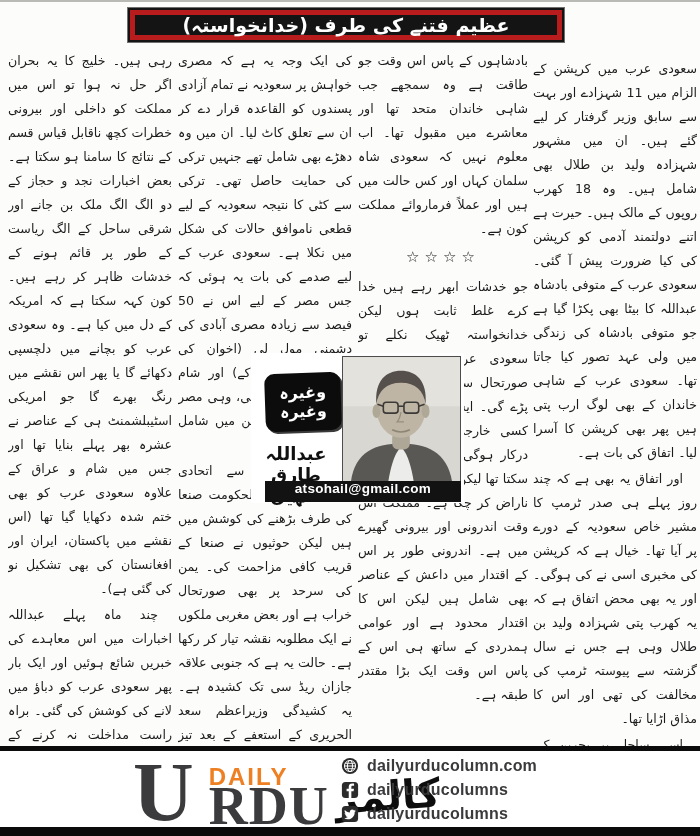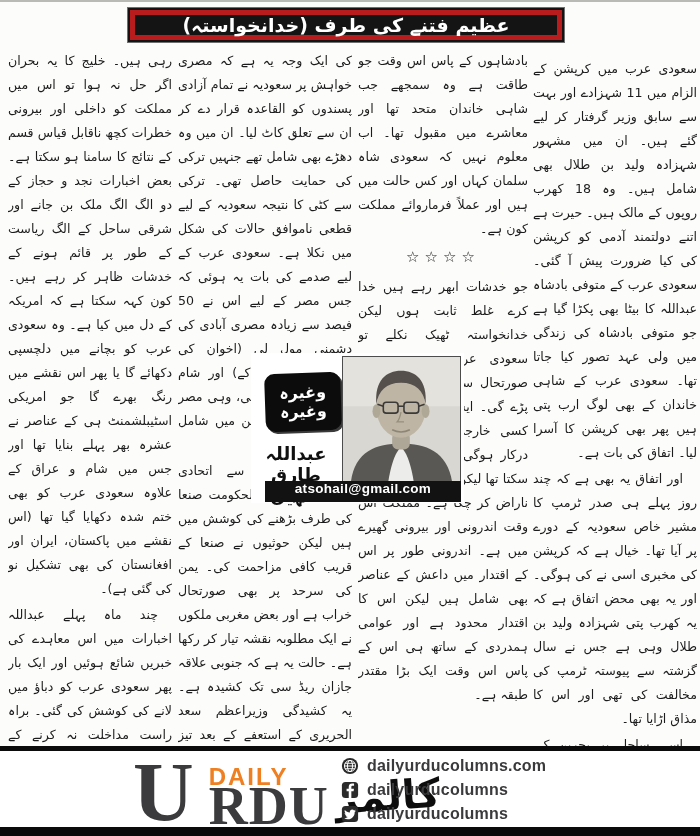--- a/index.html
+++ b/index.html
@@ -193,21 +193,21 @@
     <div class="social-list">
       <div class="social-row">
         <svg class="social-icon" viewBox="0 0 20 20">
           <circle cx="10" cy="10" r="9" fill="#2b2b2b"></circle>
           <circle cx="10" cy="10" r="6.2" fill="none" stroke="#ffffff" stroke-width="1.1"></circle>
           <ellipse cx="10" cy="10" rx="2.8" ry="6.2" fill="none" stroke="#ffffff" stroke-width="1.1"></ellipse>
           <line x1="3.8" y1="10" x2="16.2" y2="10" stroke="#ffffff" stroke-width="1.1"></line>
           <line x1="4.6" y1="7" x2="15.4" y2="7" stroke="#ffffff" stroke-width="1"></line>
           <line x1="4.6" y1="13" x2="15.4" y2="13" stroke="#ffffff" stroke-width="1"></line>
         </svg>
-        <span class="social-label">dailyurducolumns.com</span>
+        <span class="social-label">dailyurducolumn.com</span>
       </div>
       <div class="social-row">
         <svg class="social-icon" viewBox="0 0 20 20">
           <rect x="1" y="1" width="18" height="18" rx="4" fill="#2b2b2b"></rect>
           <path d="M11.5 19 L11.5 11.4 L14 11.4 L14.4 8.6 L11.5 8.6 L11.5 6.9 C11.5 6 11.8 5.4 13 5.4 L14.5 5.4 L14.5 2.9 C14.2 2.9 13.3 2.8 12.3 2.8 C10.1 2.8 8.6 4.1 8.6 6.6 L8.6 8.6 L6.2 8.6 L6.2 11.4 L8.6 11.4 L8.6 19 Z" fill="#ffffff"></path>
         </svg>
         <span class="social-label">dailyurducolumns</span>
       </div>
       <div class="social-row">
         <svg class="social-icon" viewBox="0 0 20 20">

